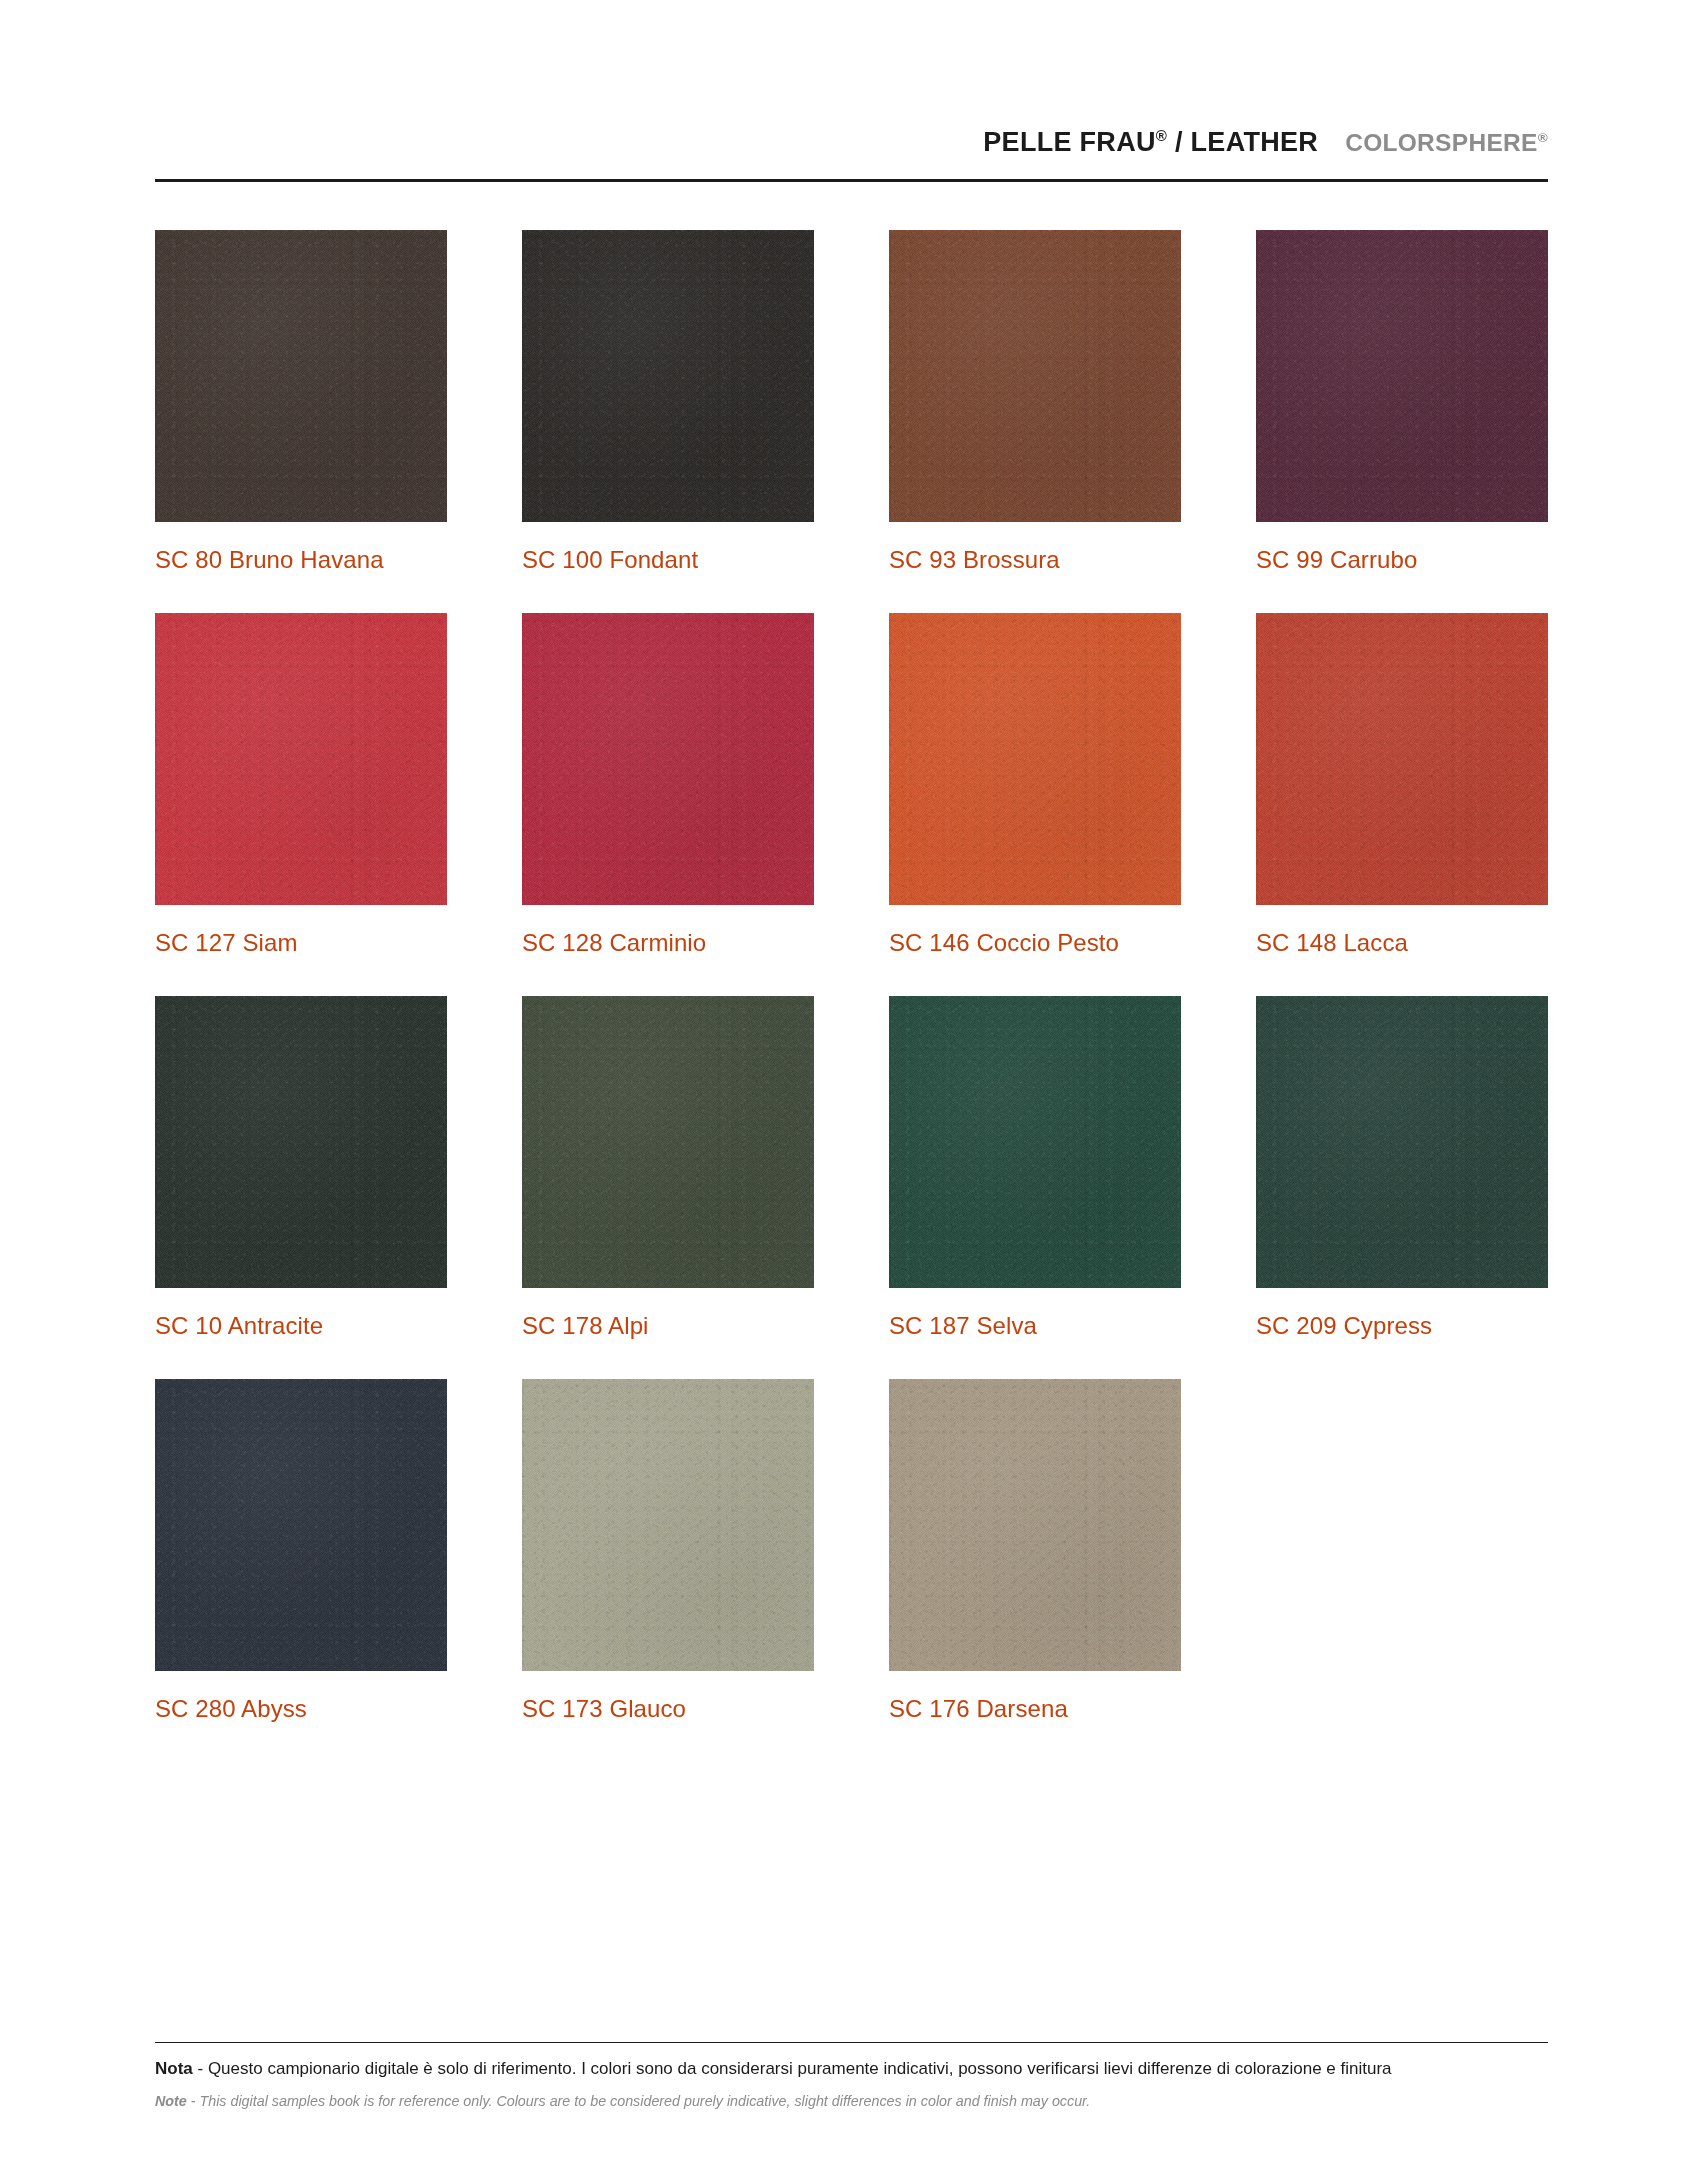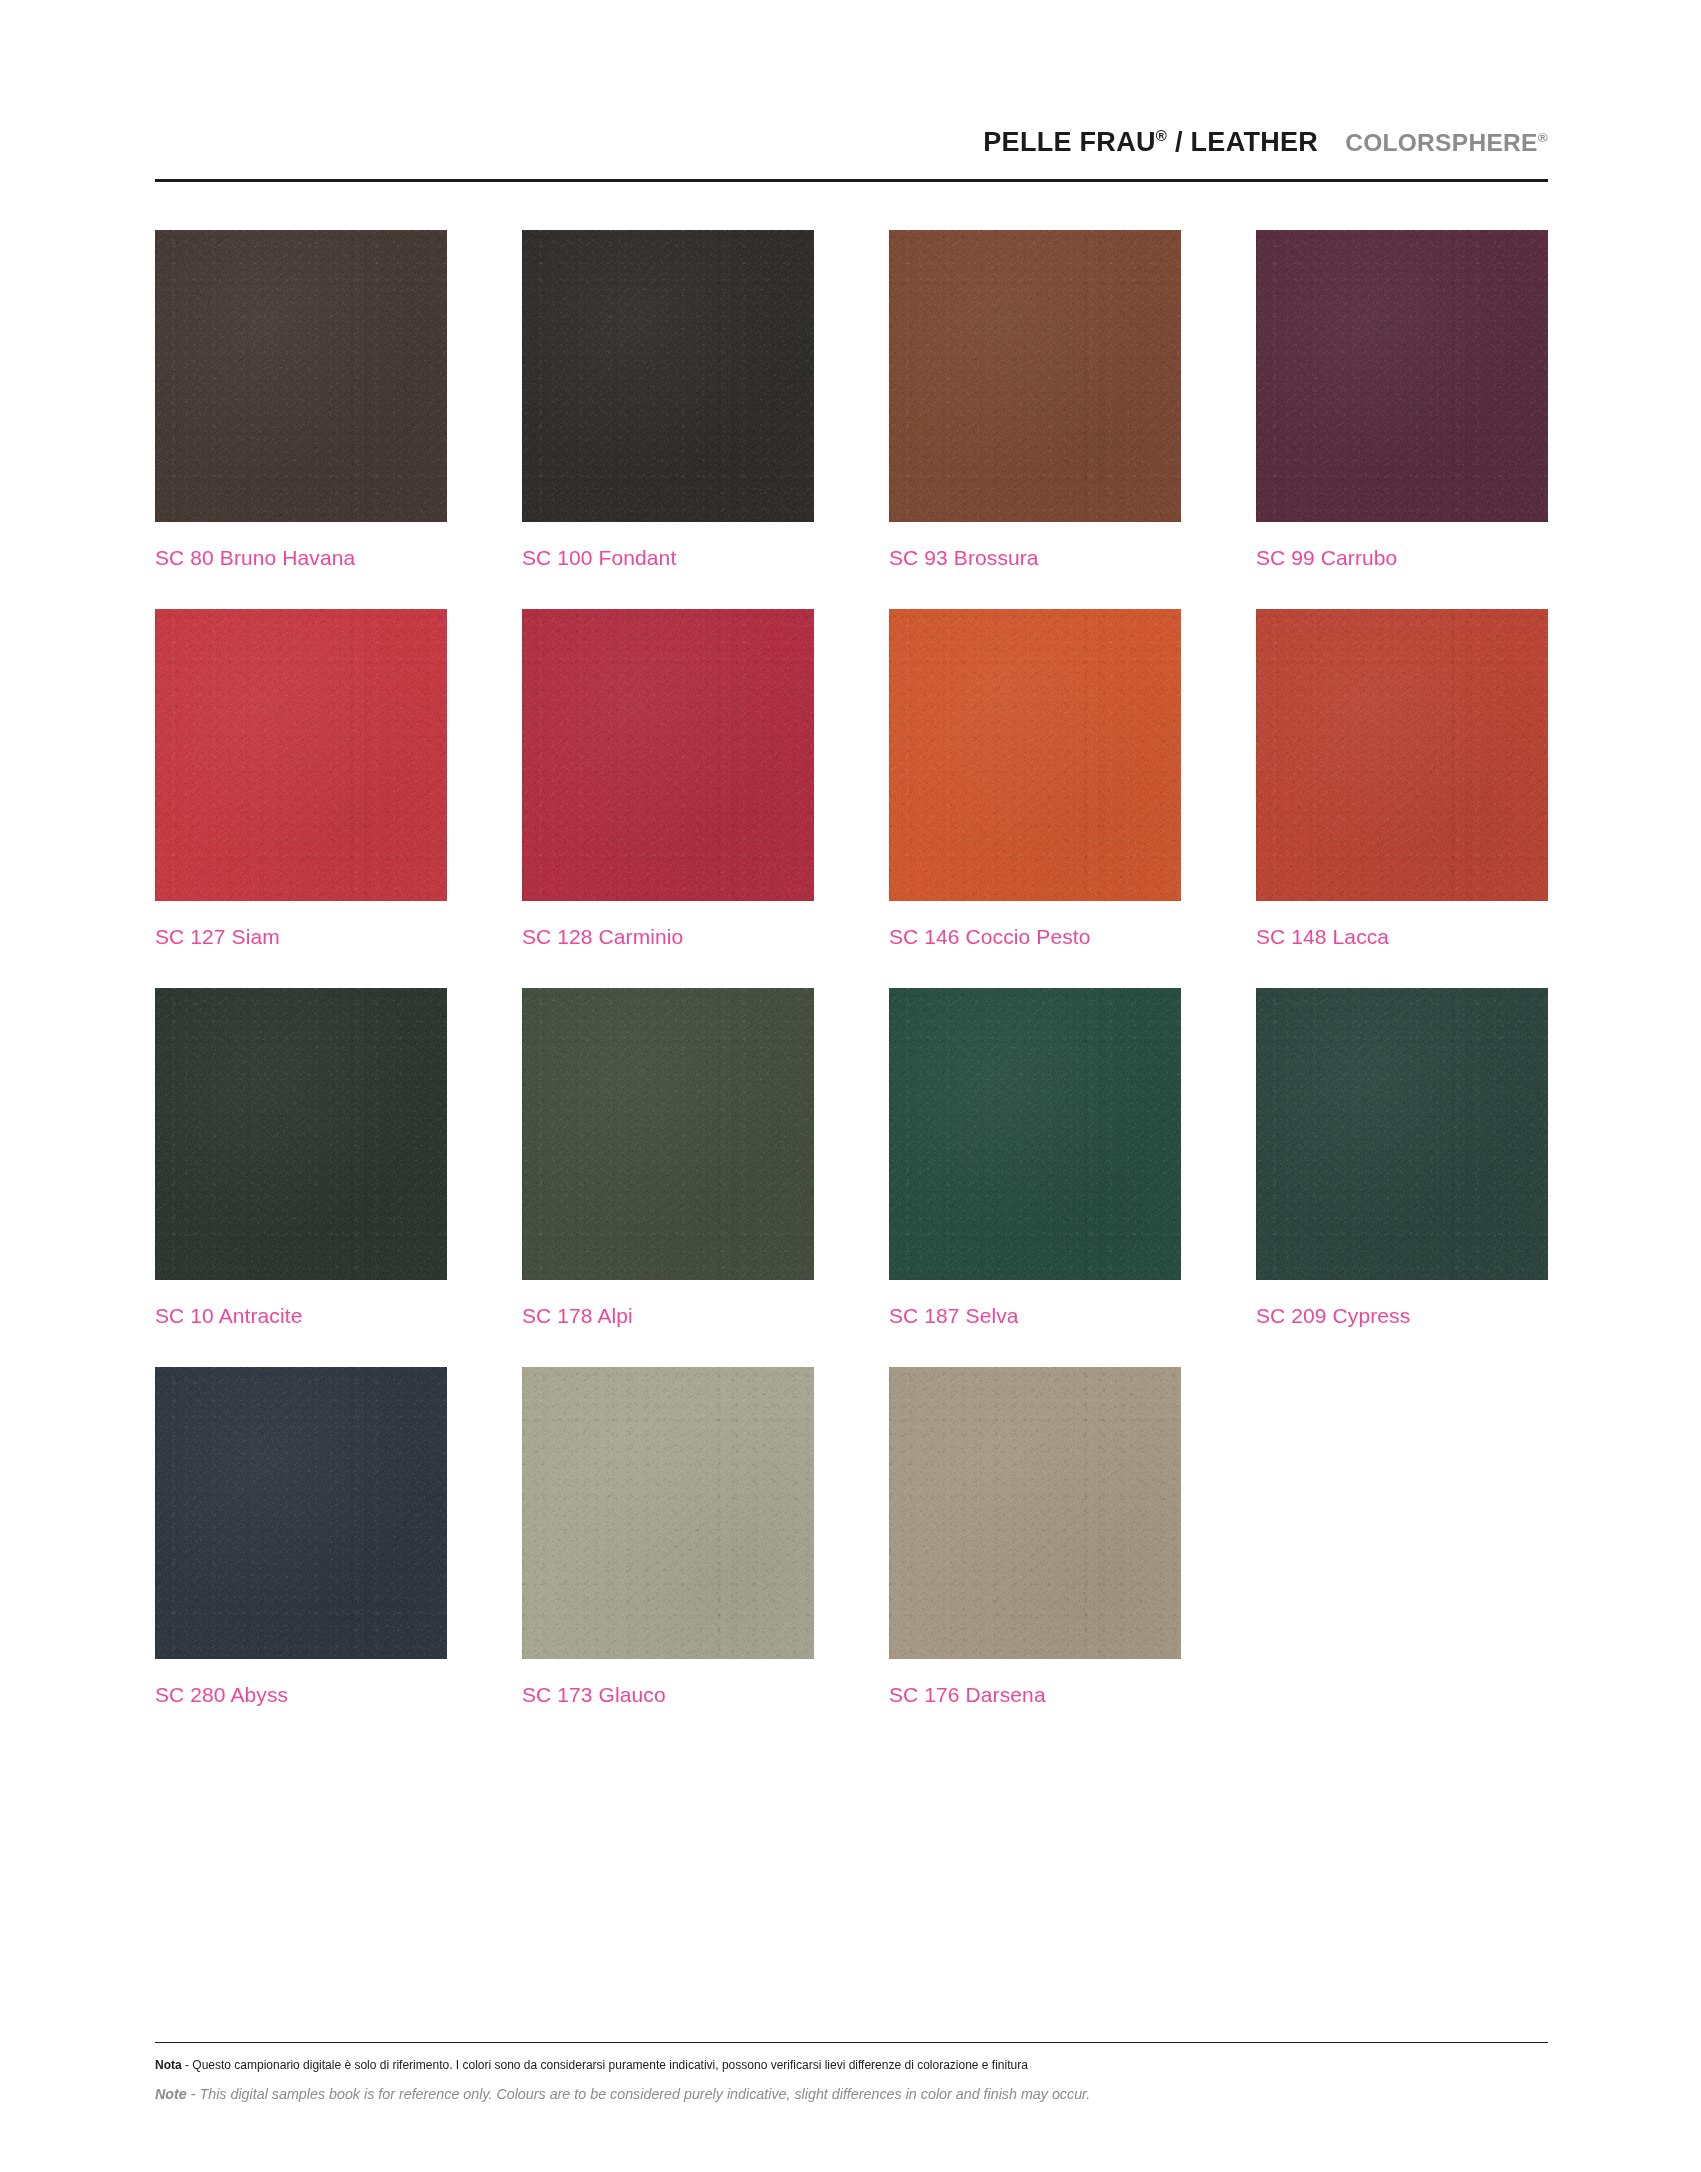--- a/index.html
+++ b/index.html
@@ -126,43 +126,43 @@
     inset: 0;
     background-image:
       repeating-linear-gradient(37deg,  rgba(255,255,255,0.030) 0 0.7px, rgba(0,0,0,0.028) 0.7px 1.7px),
       repeating-linear-gradient(-54deg, rgba(0,0,0,0.030) 0 0.7px, rgba(255,255,255,0.026) 0.7px 1.9px),
       radial-gradient(circle at 38% 32%, rgba(255,255,255,0.045), rgba(0,0,0,0) 58%),
       radial-gradient(circle at 72% 74%, rgba(0,0,0,0.05), rgba(0,0,0,0) 62%);
     pointer-events: none;
   }
   .swatch-label {
     margin-top: 24px;
-    font-size: 21px;
-    color: #ec4899;
+    font-size: 24px;
+    color: #c2410c;
     letter-spacing: 0.1px;
     white-space: nowrap;
   }
 
   
   .footer-rule {
     position: absolute;
     left: 155px;
     top: 2042px;
     width: 1393px;
     height: 1.4px;
     background: #1b1b1b;
   }
   .footer {
     position: absolute;
     left: 155px;
     top: 2057px;
     width: 1393px;
   }
   .footer-it {
-    font-size: 12px;
+    font-size: 17px;
     color: #1b1b1b;
     line-height: 1.42;
     white-space: nowrap;
   }
   .footer-it b { font-weight: bold; }
   .footer-en {
     font-size: 14.3px;
     color: #8c8c8c;
     font-style: italic;
     line-height: 1.42;

